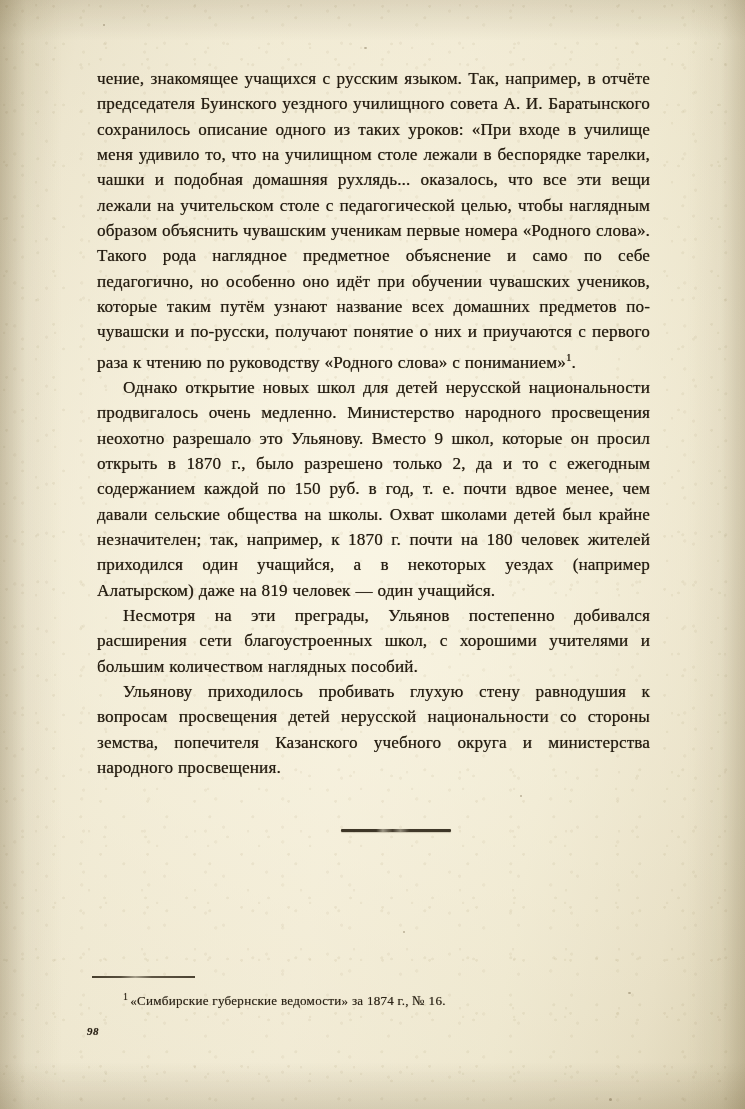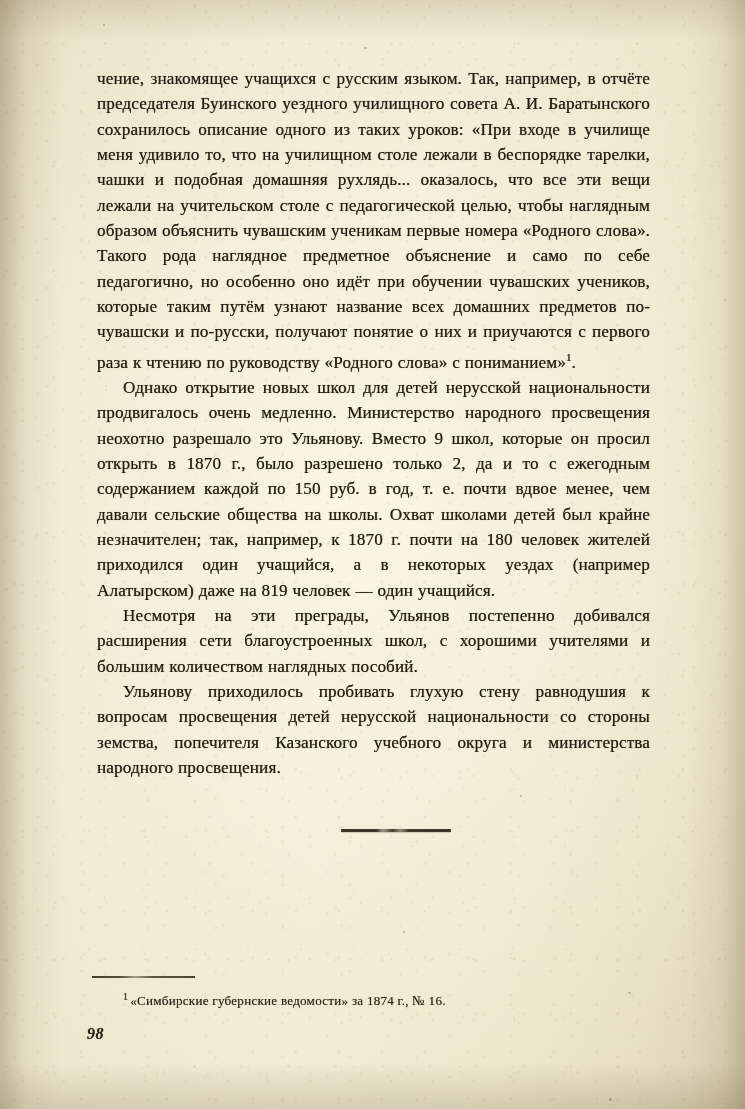--- a/index.html
+++ b/index.html
@@ -153,21 +153,21 @@
     vertical-align: super;
     margin-right: 2px;
   }
 
   
   .folio {
     position: absolute;
     left: 87px;
     top: 1025px;
     z-index: 3;
-    font-size: 16px;
+    font-size: 11px;
     font-style: italic;
     font-weight: 700;
     color: #2a2216;
     letter-spacing: 0.4px;
     text-shadow: 0 0 0.7px rgba(40,30,16,0.50);
   }
 
   
   .speck {
     position: absolute;

